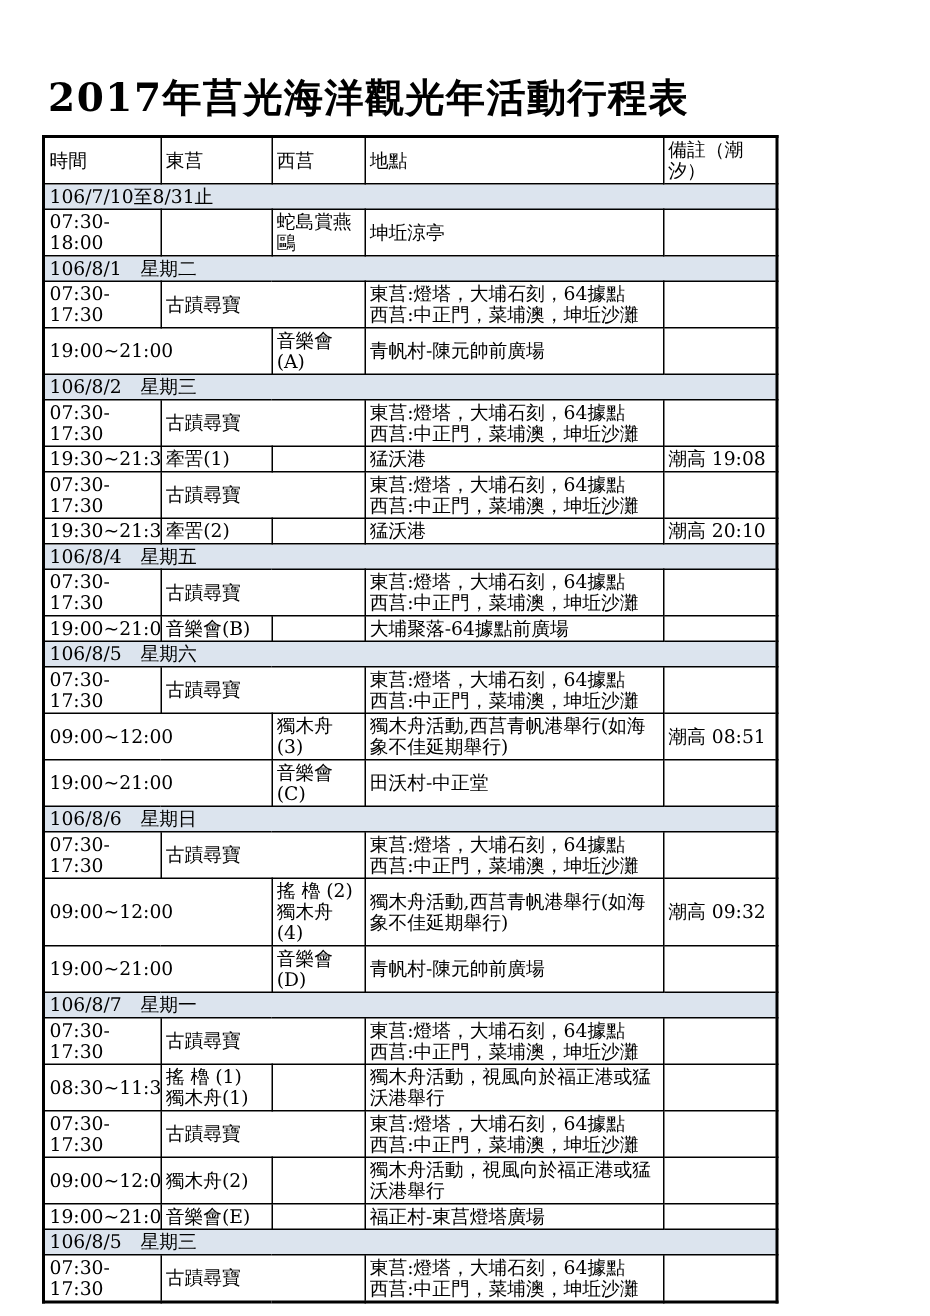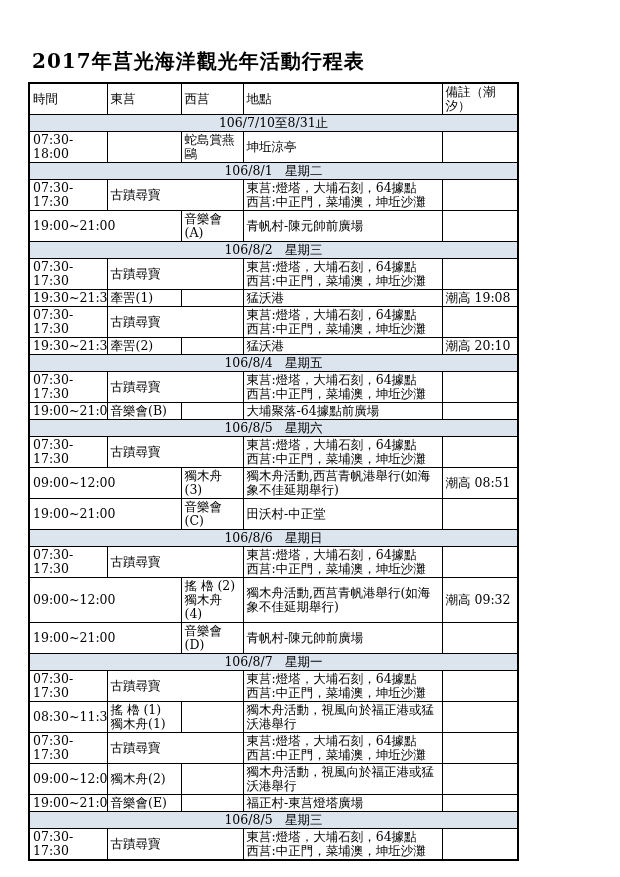--- a/index.html
+++ b/index.html
@@ -3,37 +3,37 @@
 <meta charset="utf-8">
 <style>
   html,body{margin:0;padding:0;background:#ffffff;}
   body{
     width:620px;height:877px;position:relative;
     font-family:"DejaVu Serif","Liberation Serif",serif;
     color:#000;-webkit-font-smoothing:antialiased;
   }
   .page{padding:48px 0 0 28px;}
   .title{
-    font-size:20px;font-weight:700;letter-spacing:1px;
+    font-size:26px;font-weight:700;letter-spacing:1px;
     margin:0 0 7px 4px;white-space:nowrap;
   }
   table.schedule{
     border-collapse:collapse;table-layout:fixed;width:489px;
     border:2px solid #000;
   }
   table.schedule th,table.schedule td{
     border:1px solid #000;
     font-size:12.5px;line-height:1.12;
     padding:1px 3px;vertical-align:middle;
     white-space:pre-line;overflow:hidden;
     font-weight:normal;text-align:left;
   }
   table.schedule thead th{height:15px;}
   tr.section-row td{
-    background:#dce4ee;height:12px;font-size:12.5px;text-align:center;
+    background:#dce4ee;height:12px;font-size:12.5px;
   }
   tr.event-row{height:16px;}
   td.center,th.center{text-align:center;}
 </style>
 </head>
 <body>
 
 <div class="page">
   <h1 class="title">2017年莒光海洋觀光年活動行程表</h1>
 

